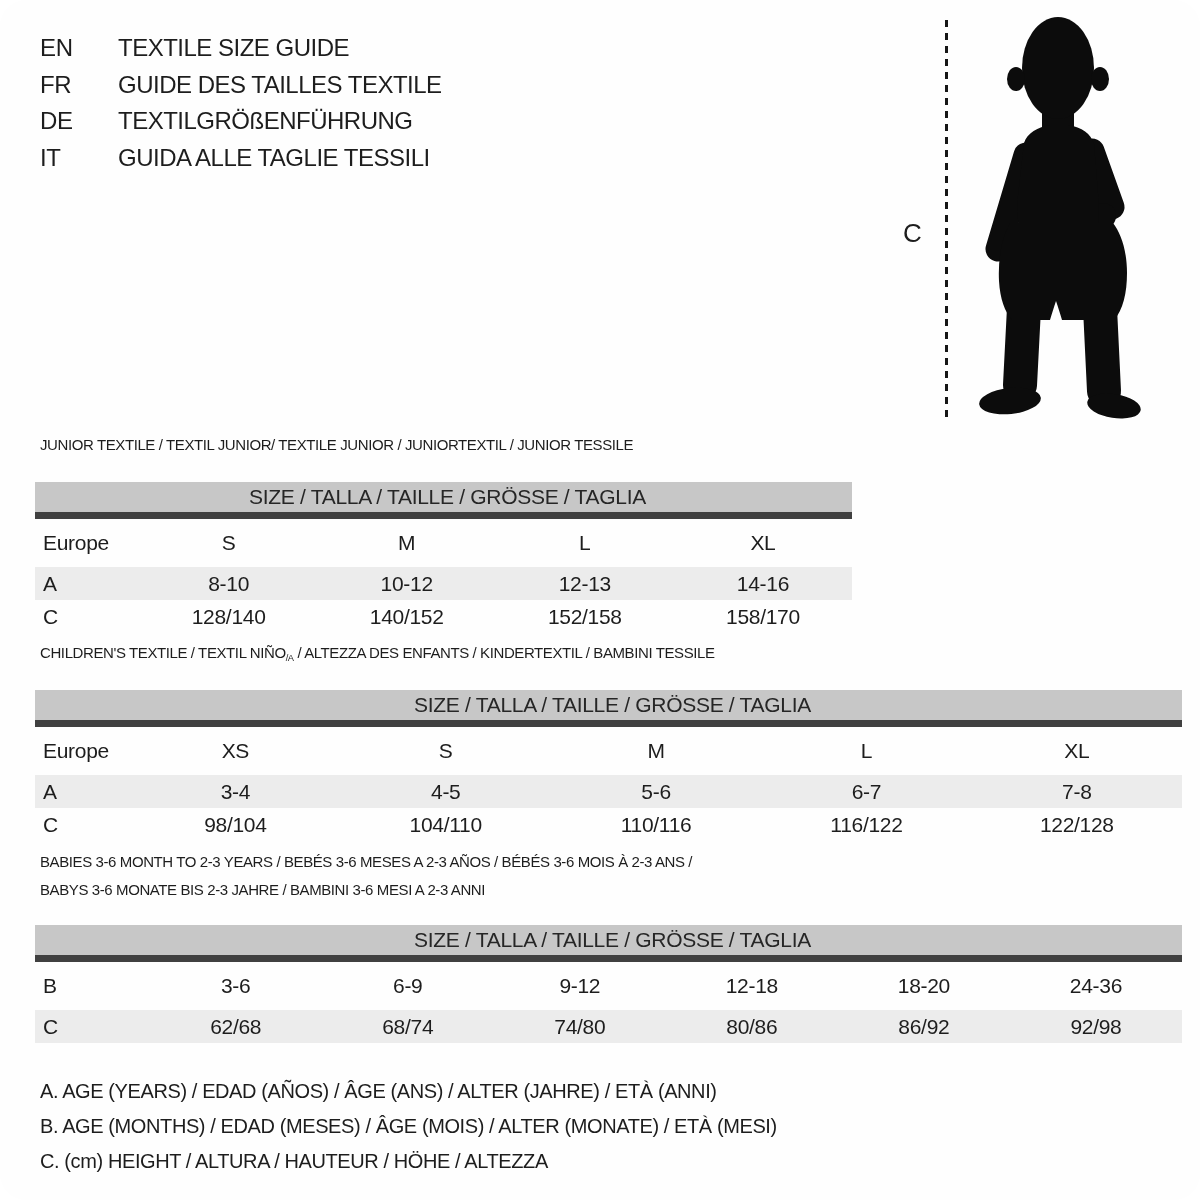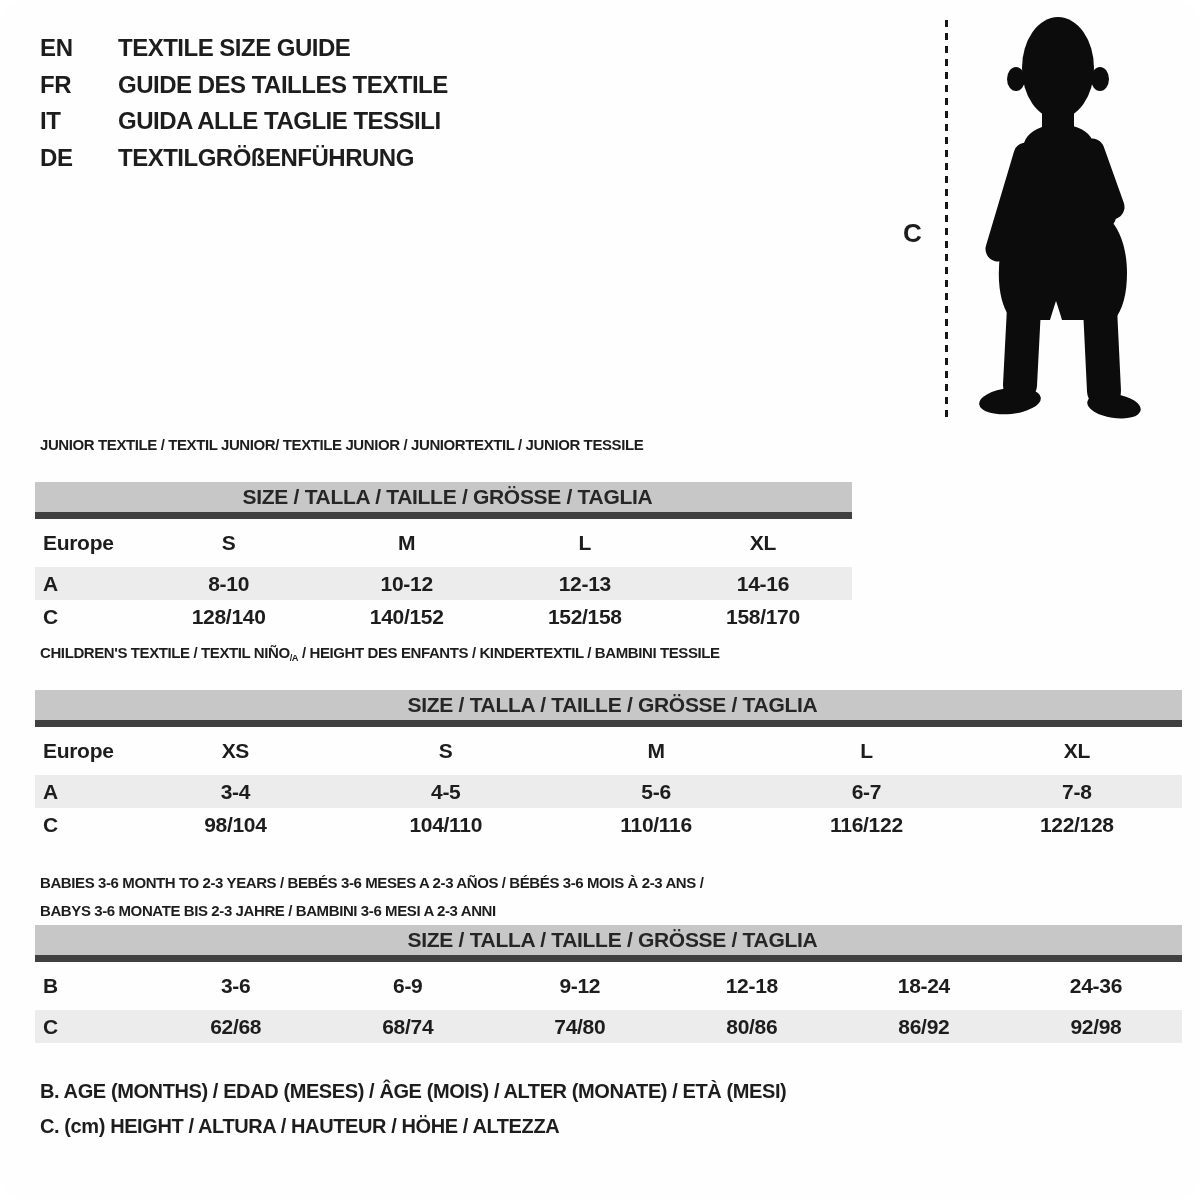--- a/index.html
+++ b/index.html
@@ -1,21 +1,21 @@
 <!DOCTYPE html>
 <html><head>
 <meta charset="utf-8">
 <style>
   * { margin:0; padding:0; box-sizing:border-box; }
   html,body { background:#ffffff; }
   .page {
     position:relative; width:1200px; height:1200px;
     background:#fefefe; overflow:hidden;
     font-family:"Liberation Sans","DejaVu Sans",sans-serif;
-    color:#1d1d1d; font-weight:bold; letter-spacing:-0.3px;border-radius:26px;
+    color:#1d1d1d; font-weight:normal; letter-spacing:-0.3px;border-radius:26px;
   }
 
   
   .lang-block { position:absolute; left:40px; top:30px; }
   .lang-row { display:flex; height:36.6px; align-items:center; }
   .lang-code { width:78px; font-size:24px; }
   .lang-title { font-size:24px; letter-spacing:-0.5px; }
 
   
   .measure-line {
@@ -53,26 +53,26 @@
   <div class="lang-block">
     <div class="lang-row">
       <span class="lang-code">EN</span>
       <span class="lang-title">TEXTILE SIZE GUIDE</span>
     </div>
     <div class="lang-row">
       <span class="lang-code">FR</span>
       <span class="lang-title">GUIDE DES TAILLES TEXTILE</span>
     </div>
     <div class="lang-row">
+      <span class="lang-code">DE</span>
+      <span class="lang-title">TEXTILGRÖßENFÜHRUNG</span>
+    </div>
+    <div class="lang-row">
       <span class="lang-code">IT</span>
       <span class="lang-title">GUIDA ALLE TAGLIE TESSILI</span>
-    </div>
-    <div class="lang-row">
-      <span class="lang-code">DE</span>
-      <span class="lang-title">TEXTILGRÖßENFÜHRUNG</span>
     </div>
   </div>
 
   <div class="measure-line"></div>
   <div class="measure-label">C</div>
   <svg class="baby-figure" viewBox="0 0 170 410" xmlns="http://www.w3.org/2000/svg">
     <g fill="#0c0c0c" stroke="none">
 
       <line x1="52" y1="295" x2="48" y2="372" stroke="#0c0c0c" stroke-width="34" stroke-linecap="round"></line>
       <line x1="128" y1="295" x2="132" y2="378" stroke="#0c0c0c" stroke-width="34" stroke-linecap="round"></line>
@@ -126,21 +126,21 @@
       <td class="rowlabel">C</td>
       <td>128/140</td>
       <td>140/152</td>
       <td>152/158</td>
       <td>158/170</td>
     </tr>
   </tbody>
     </table>
 
   <div class="section-title" style="top:644px">
-    <span>CHILDREN'S TEXTILE / TEXTIL NIÑO</span><span class="title-sub">/A</span><span> / HEIGHT DES ENFANTS / KINDERTEXTIL / BAMBINI TESSILE</span>
+    <span>CHILDREN'S TEXTILE / TEXTIL NIÑO</span><span class="title-sub">/A</span><span> / ALTEZZA DES ENFANTS / KINDERTEXTIL / BAMBINI TESSILE</span>
   </div>
   <table class="size-table" style="top:690px; width:1147px">
     <colgroup>
         <col style="width:8.3%">
         <col style="width:18.34%">
         <col style="width:18.34%">
         <col style="width:18.34%">
         <col style="width:18.34%">
         <col style="width:18.34%">
       </colgroup>
@@ -168,21 +168,21 @@
       <td class="rowlabel">C</td>
       <td>98/104</td>
       <td>104/110</td>
       <td>110/116</td>
       <td>116/122</td>
       <td>122/128</td>
     </tr>
   </tbody>
     </table>
 
-  <div class="section-title two-line" style="top:869px">
+  <div class="section-title two-line" style="top:848px">
     <div>BABIES 3-6 MONTH TO 2-3 YEARS / BEBÉS 3-6 MESES A 2-3 AÑOS / BÉBÉS 3-6 MOIS À 2-3 ANS /</div>
     <div>BABYS 3-6 MONATE BIS 2-3 JAHRE / BAMBINI 3-6 MESI A 2-3 ANNI</div>
   </div>
   <table class="size-table" style="top:925px; width:1147px">
     <colgroup>
         <col style="width:10%">
         <col style="width:15%">
         <col style="width:15%">
         <col style="width:15%">
         <col style="width:15%">
@@ -192,33 +192,34 @@
     <tbody>
         <tr>
       <td class="size-bar-cell" colspan="7">SIZE / TALLA / TAILLE / GRÖSSE / TAGLIA</td>
     </tr>
     <tr class="head">
       <td class="rowlabel">B</td>
       <td>3-6</td>
       <td>6-9</td>
       <td>9-12</td>
       <td>12-18</td>
-      <td>18-24</td>
+      <td>18-20</td>
       <td>24-36</td>
     </tr>
     <tr class="striped">
       <td class="rowlabel">C</td>
       <td>62/68</td>
       <td>68/74</td>
       <td>74/80</td>
       <td>80/86</td>
       <td>86/92</td>
       <td>92/98</td>
     </tr>
   </tbody>
     </table>
 
   <div class="footnotes">
+    <div class="footnote">A. AGE (YEARS) / EDAD (AÑOS) / ÂGE (ANS) / ALTER (JAHRE) / ETÀ (ANNI)</div>
     <div class="footnote">B. AGE (MONTHS) / EDAD (MESES) / ÂGE (MOIS) / ALTER (MONATE) / ETÀ (MESI)</div>
     <div class="footnote">C. (cm) HEIGHT / ALTURA / HAUTEUR / HÖHE / ALTEZZA</div>
   </div>
 
 </div>
 
 </body></html>

